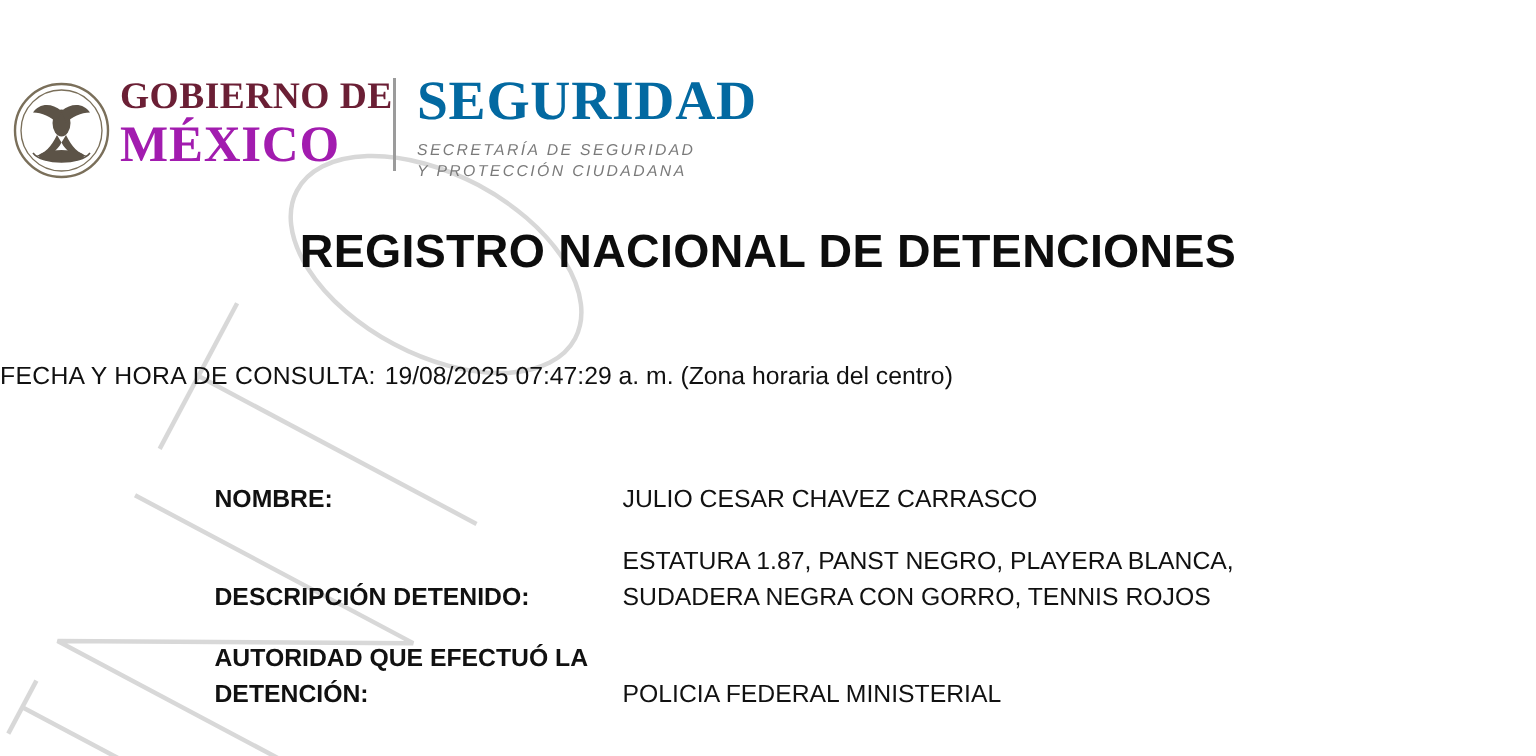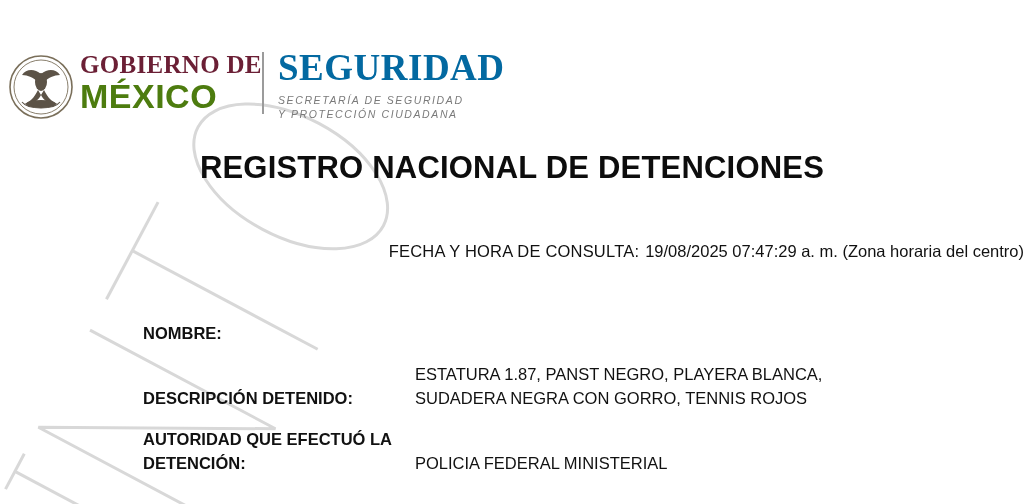--- a/index.html
+++ b/index.html
@@ -60,25 +60,25 @@
   .gob-line1 {
     font-family: "Liberation Serif", serif;
     font-weight: bold;
     font-size: 25px;
     letter-spacing: 0.3px;
     color: #6b1f35;
     line-height: 1.0;
     white-space: nowrap;
   }
   .gob-line2 {
-    font-family: Liberation Sans, sans-serif;
+    font-family: Liberation Serif, serif;
     font-weight: bold;
     font-size: 34px;
     letter-spacing: 0.5px;
-    color: #4d7c0f;
+    color: #a21caf;
     line-height: 1.05;
     margin-top: 2px;
     white-space: nowrap;
   }
   .divider {
     position: absolute;
     left: 262px;
     top: 6px;
     width: 2px;
     height: 62px;
@@ -123,21 +123,21 @@
     color: #0d0d0d;
     z-index: 2;
   }
 
   
   .consult-line {
     position: absolute;
     left: 0;
     top: 242px;
     width: 1024px;
-    text-align: right;
+    text-align: left;
     font-size: 16.5px;
     color: #111111;
     z-index: 2;
     white-space: nowrap;
   }
   .consult-line .lbl { letter-spacing: 0.2px; }
   .consult-line .val { margin-left: 6px; }
 
   
   .fields {
@@ -227,20 +227,23 @@
   <div class="doc-title">REGISTRO NACIONAL DE DETENCIONES</div>
 
   <div class="consult-line">
     <span class="lbl">FECHA Y HORA DE CONSULTA:</span><span class="val">19/08/2025 07:47:29 a. m. (Zona horaria del centro)</span>
   </div>
 
   <div class="fields">
 
     <div class="field-row">
       <div class="field-label">NOMBRE:</div>
+      <div class="field-value">
+        <div>JULIO CESAR CHAVEZ CARRASCO</div>
+      </div>
     </div>
 
 
     <div class="field-row">
       <div class="field-label">DESCRIPCIÓN DETENIDO:</div>
       <div class="field-value">
         <div>ESTATURA 1.87,  PANST NEGRO, PLAYERA BLANCA,</div>
         <div>SUDADERA NEGRA CON GORRO, TENNIS ROJOS</div>
       </div>
     </div>

